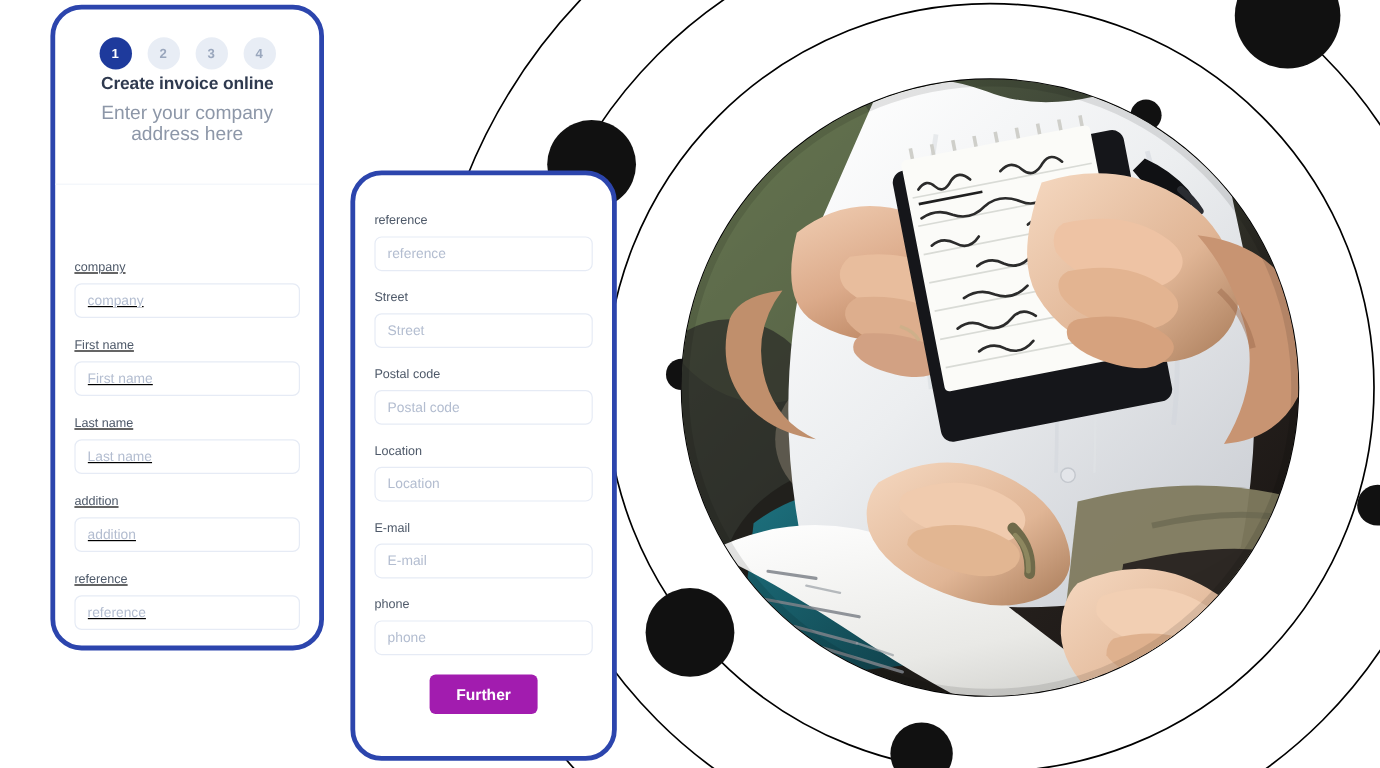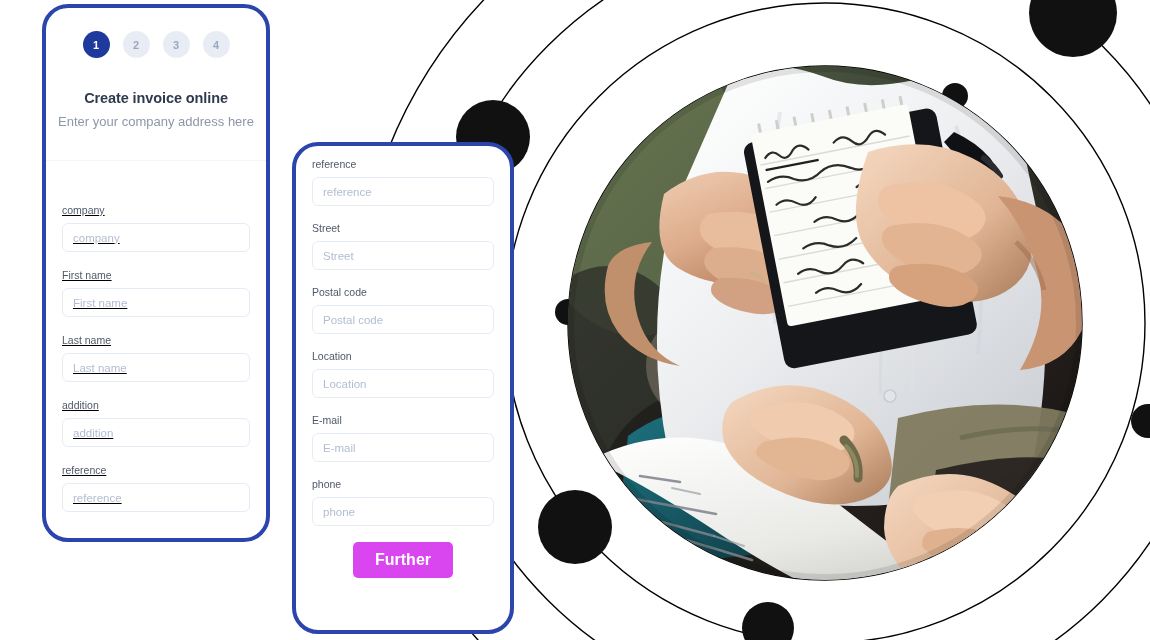--- a/index.html
+++ b/index.html
@@ -91,42 +91,43 @@
     background: #1e3a9c;
     color: #ffffff;
   }
 
   
   .card-head {
     text-align: center;
     padding: 0 10px;
   }
   .card-title {
-    margin-top: 32px;
+    margin-top: 4px;
     font-size: 14.5px;
     font-weight: 700;
     color: #2f3a4f;
     letter-spacing: -0.1px;
   }
   .card-sub {
     margin-top: 8px;
-    font-size: 13px;
+    font-size: 16px;
     color: #8d97a8;
     font-weight: 400;
   }
   .divider {
     margin-top: 31px;
     height: 1px;
     background: #f2f5fb;
     width: 100%;
   }
 
   
   .form {
     padding: 0 16px;
+    margin-top: 20px;
   }
   .card-one .form { padding-top: 43px; text-decoration: underline; }
   .card-two .form { padding-top: 12px; }
 
   .field { margin-bottom: 17px; }
   .card-two .field { margin-bottom: 16px; }
 
   .field-label {
     display: block;
     font-size: 10.5px;
@@ -152,25 +153,25 @@
     opacity: 1;
   }
 
   
   .submit-row {
     display: flex;
     justify-content: center;
     margin-top: 14px;
   }
   .btn-further {
-    background: #d946ef;
+    background: #a21caf;
     color: #ffffff;
     border: none;
     border-radius: 5px;
-    font-size: 16px;
+    font-size: 13px;
     font-weight: 600;
     font-family: "Liberation Sans", "DejaVu Sans", sans-serif;
     padding: 9px 22px;
     cursor: pointer;
   }
 </style>
 </head>
 <body>
 
 <div id="stage">

